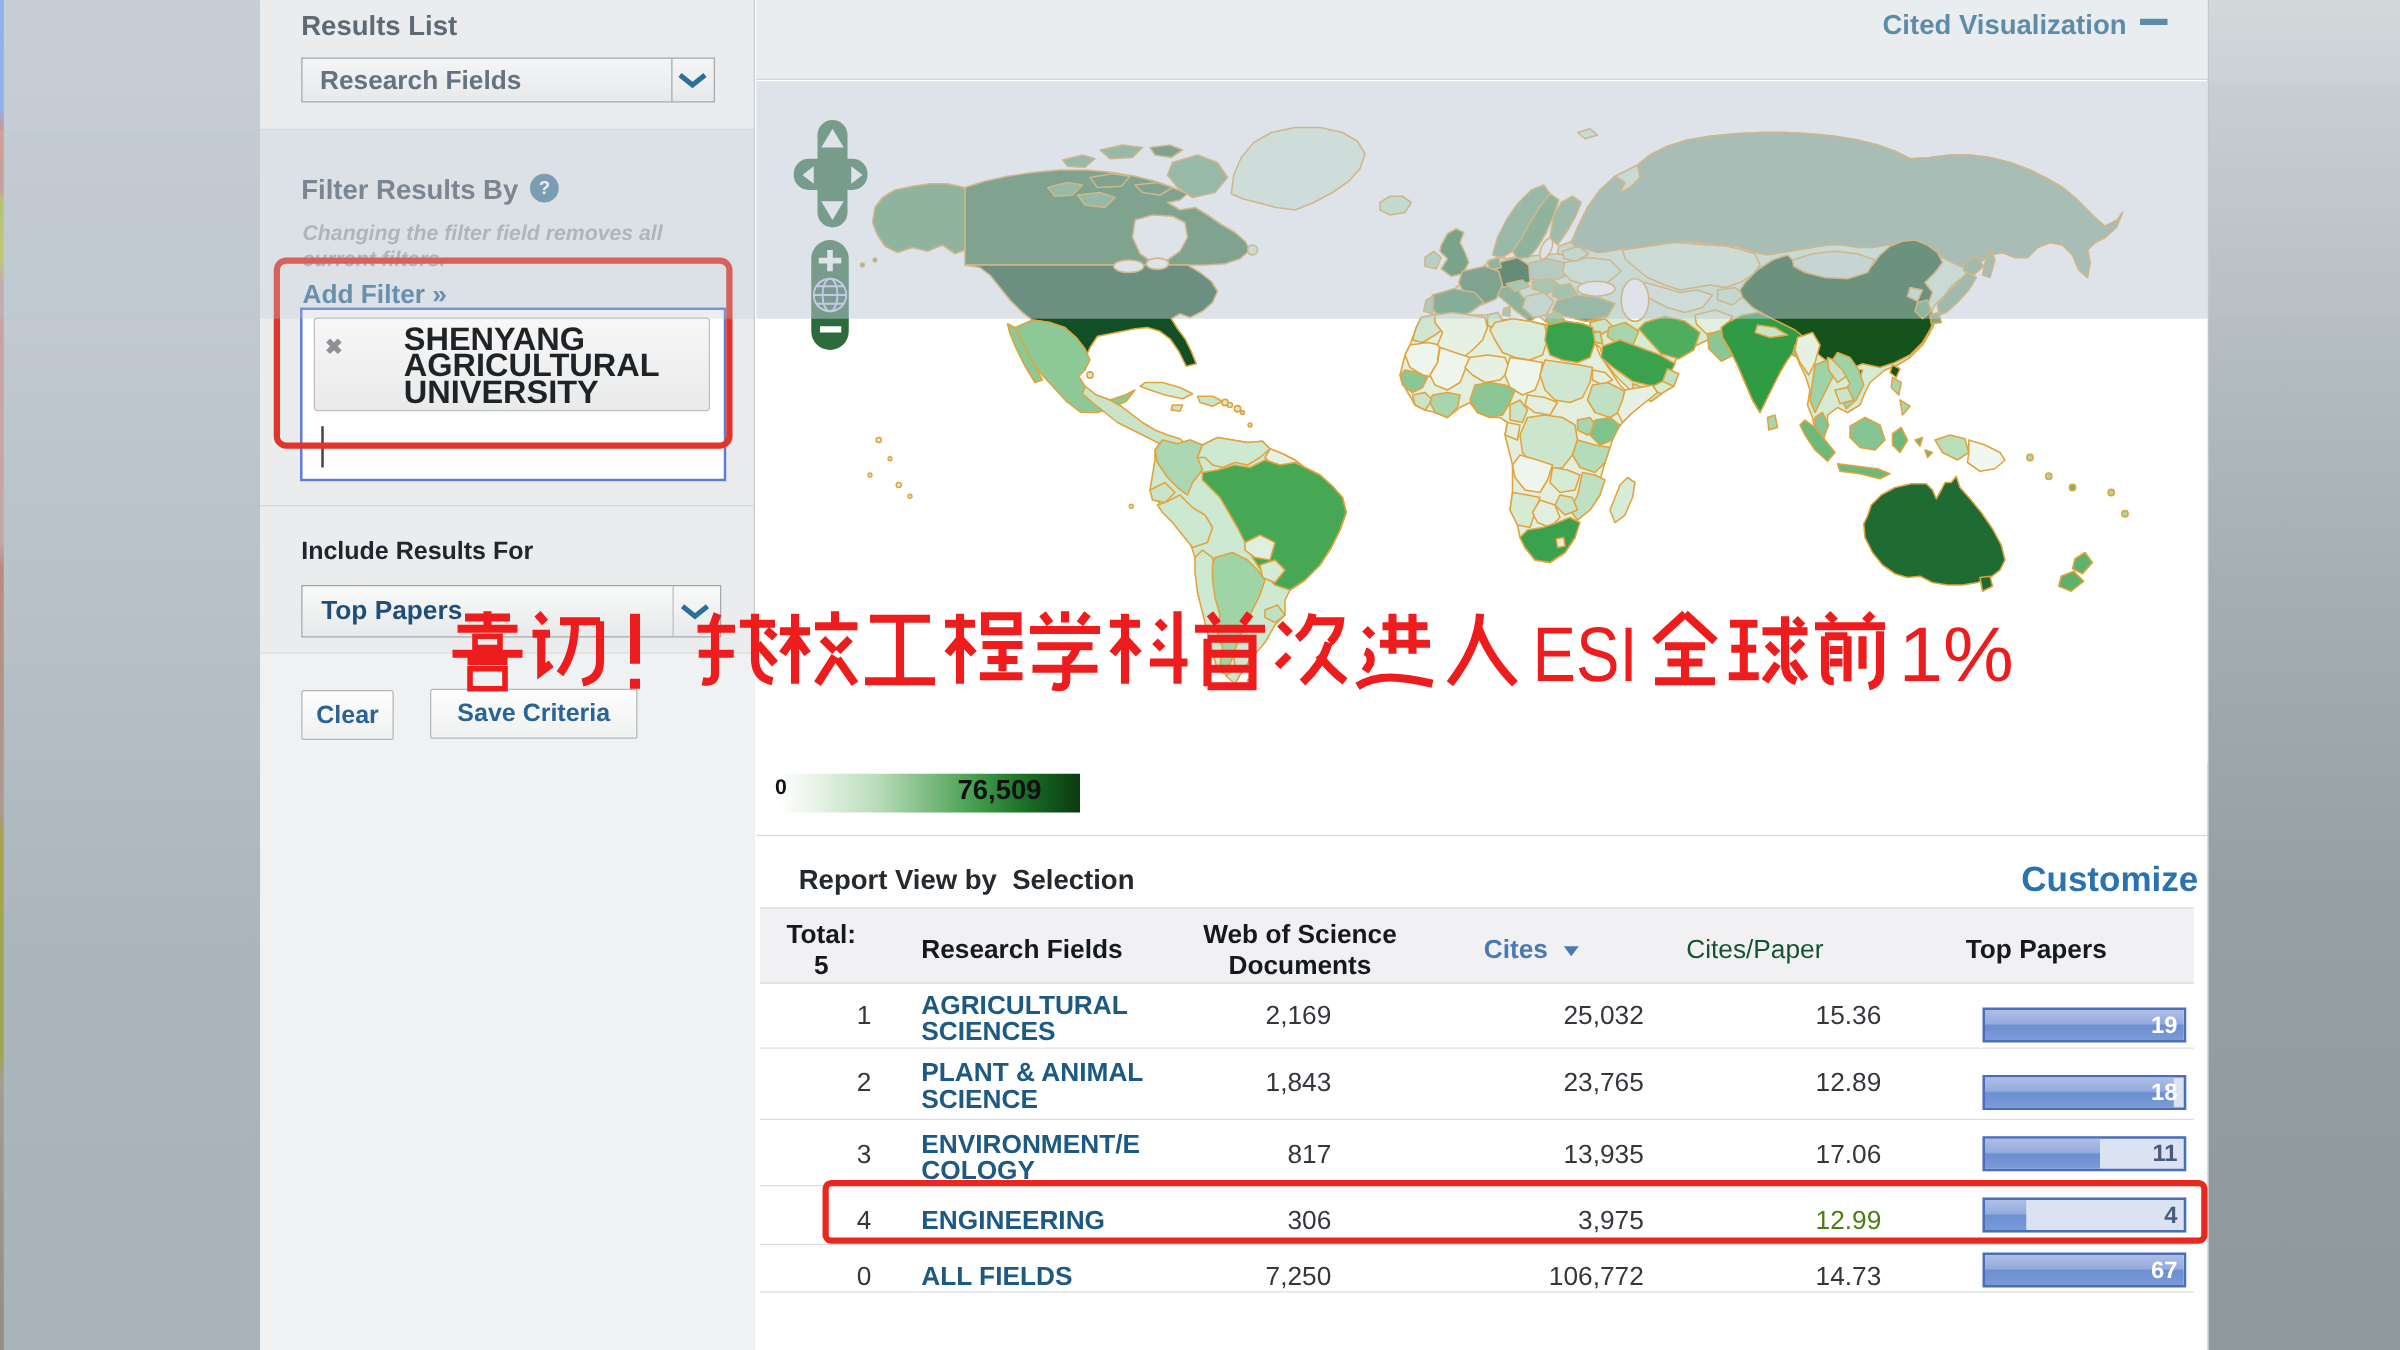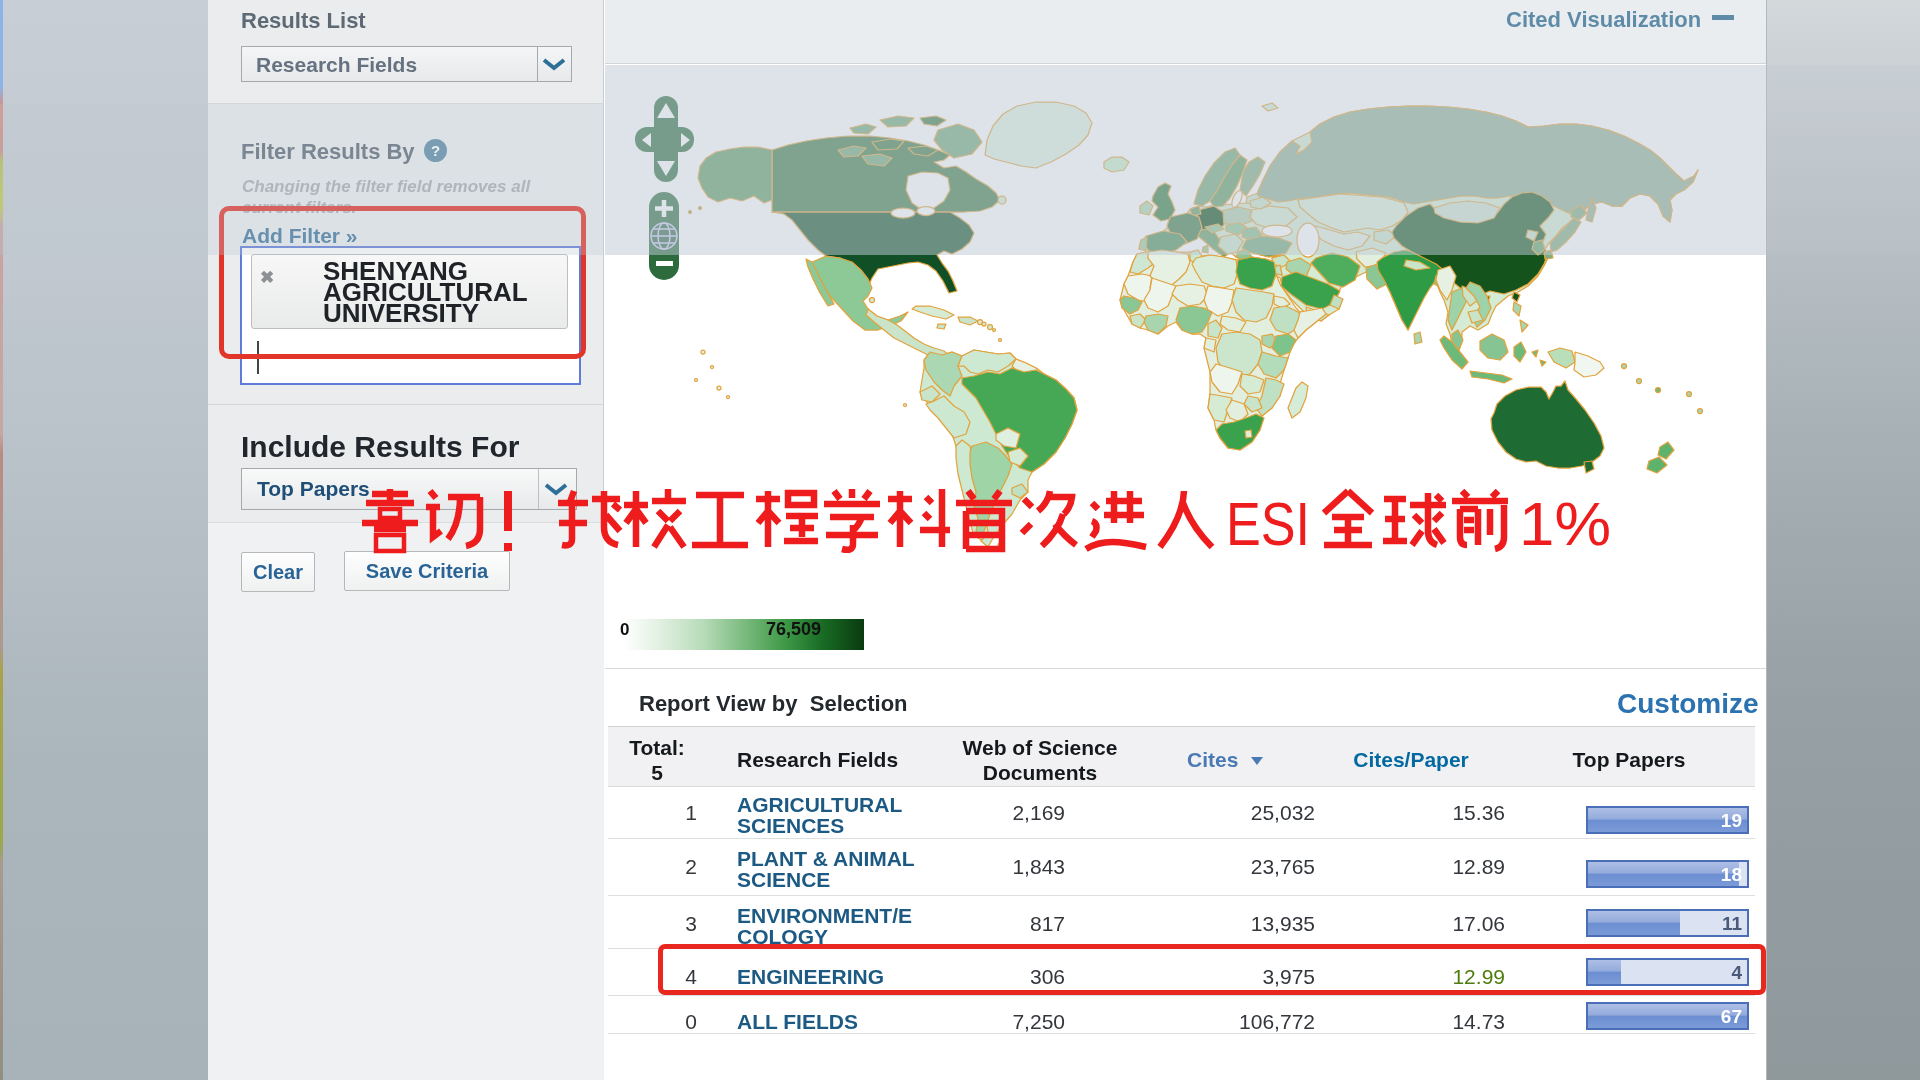--- a/index.html
+++ b/index.html
@@ -41,21 +41,21 @@
   <div class="abs" style="left:32px;top:246px;width:341px;height:139px;background:#ffffff;border:2px solid #5f7cd8;">
     <div class="abs" style="left:9px;top:6px;width:317px;height:75px;background:linear-gradient(180deg,#f7f7f7,#e9eaea);border:1px solid #bcbec0;border-radius:3px;">
       <div class="abs" style="left:8px;top:12px;font-size:17px;font-weight:bold;color:#8d9094;">✖</div>
       <div class="abs" style="left:31px;top:6px;font-size:26px;font-weight:bold;color:#1f2227;line-height:21px;margin-left:40px;">SHENYANG<br>AGRICULTURAL<br>UNIVERSITY</div>
     </div>
     <div class="abs" style="left:15px;top:93px;width:2px;height:33px;background:#444;"></div>
   </div>
 
   <div class="abs" style="left:0px;top:404px;width:396px;height:1px;background:#d4d7d9;"></div>
 
-  <div class="abs" style="left:33px;top:430px;font-size:30px;font-weight:bold;color:#20262c;">Include Results For</div>
+  <div class="abs" style="left:33px;top:430px;font-size:20px;font-weight:bold;color:#20262c;">Include Results For</div>
   <div class="abs" style="left:33px;top:468px;width:336px;height:42px;background:linear-gradient(180deg,#f8f9f9,#e8e9ea);border:1px solid #a6a9ab;">
      <div class="abs" style="left:15px;top:8px;font-size:21px;font-weight:bold;color:#1f4f78;">Top Papers</div>
      <div class="abs" style="right:37px;top:0;width:1px;height:40px;background:#bcbfc1;"></div>
      <svg class="abs" style="right:8px;top:14px;" width="24" height="14">
         <path d="M2 2 L12 10 L22 2" fill="none" stroke="#2e6f98" stroke-width="4"></path>
       </svg>
   </div>
   <div class="abs" style="left:0px;top:522px;width:396px;height:1px;background:#d9dcde;"></div>
 
   <div class="abs" style="left:0px;top:523px;width:396px;height:557px;background:#eff1f2;"></div>
@@ -271,39 +271,39 @@
   <circle cx="664" cy="236" r="13" fill="#35684A" stroke="#c9ccf2" stroke-width="1.5"></circle>
   <ellipse cx="664" cy="236" rx="6" ry="13" fill="none" stroke="#c9ccf2" stroke-width="1.5"></ellipse>
   <path d="M651,236 L677,236 M653,229 L675,229 M653,243 L675,243" stroke="#c9ccf2" stroke-width="1.5"></path>
   <rect x="656" y="261" width="17" height="5" fill="#ffffff"></rect>
 </g>
 </svg>
 </div>
 
 <div class="abs" style="left:623px;top:619px;width:241px;height:31px;background:linear-gradient(90deg,#ffffff 0%,#e2f0e2 15%,#b8dcb9 33%,#7cbb80 50%,#3f9a48 67%,#1a6e26 82%,#0a3a10 100%);"></div>
 <div class="abs" style="left:620px;top:620px;font-size:17px;font-weight:bold;color:#111;">0</div>
-<div class="abs" style="left:766px;top:619px;font-size:18px;font-weight:bold;color:#111;">76,509</div>
+<div class="abs" style="left:766px;top:619px;font-size:22px;font-weight:bold;color:#111;">76,509</div>
 
 <div class="abs" style="left:605px;top:668px;width:1161px;height:1px;background:#d8dadc;"></div>
 
 <div class="abs" style="left:639px;top:691px;font-size:22px;font-weight:bold;color:#24292e;">Report View by&nbsp;&nbsp;Selection</div>
 <div class="abs" style="left:1617px;top:688px;font-size:28px;font-weight:bold;color:#2a72b0;">Customize</div>
 
 <div id="table" class="abs" style="left:608px;top:726px;width:1147px;height:308px;font-size:21px;">
   <div class="abs" style="left:0;top:0;width:1147px;height:1px;background:#cfd2d4;"></div>
   <div class="abs" style="left:0;top:1px;width:1147px;height:60px;background:#f1f1f3;border-bottom:1px solid #d8dadc;"></div>
 
   <div class="abs" style="left:18px;top:9px;width:62px;text-align:center;font-weight:bold;color:#16191c;line-height:25px;">Total:<br>5</div>
   <div class="abs" style="left:129px;top:22px;font-weight:bold;color:#16191c;">Research Fields</div>
   <div class="abs" style="left:322px;top:9px;width:220px;text-align:center;font-weight:bold;color:#16191c;line-height:25px;">Web of Science<br>Documents</div>
   <div class="abs" style="left:579px;top:22px;font-weight:bold;color:#4a7ab5;">Cites</div>
   <svg class="abs" style="left:641px;top:29px;" width="16" height="12">
       <path d="M2 2 L14 2 L8 10 Z" fill="#4a7ab5"></path>
     </svg>
-  <div class="abs" style="left:741px;top:22px;width:124px;text-align:center;font-weight:bold;color:#0369a1;">Cites/Paper</div>
+  <div class="abs" style="left:741px;top:22px;width:124px;font-weight:normal;color:#14532d;">Cites/Paper</div>
   <div class="abs" style="left:961px;top:22px;width:120px;text-align:center;font-weight:bold;color:#16191c;">Top Papers</div>
 
   <div class="abs" style="left:0;top:112px;width:1147px;height:1px;background:#dcdee0;"></div>
   <div class="abs" style="left:0;top:169px;width:1147px;height:1px;background:#dcdee0;"></div>
   <div class="abs" style="left:0;top:222px;width:1147px;height:1px;background:#dcdee0;"></div>
   <div class="abs" style="left:0;top:269px;width:1147px;height:1px;background:#dcdee0;"></div>
   <div class="abs" style="left:0;top:307px;width:1147px;height:1px;background:#dcdee0;"></div>
 
   <div class="abs" style="left:40px;top:75px;width:49px;text-align:right;color:#33373c;">1</div>
   <div class="abs" style="left:40px;top:129px;width:49px;text-align:right;color:#33373c;">2</div>

